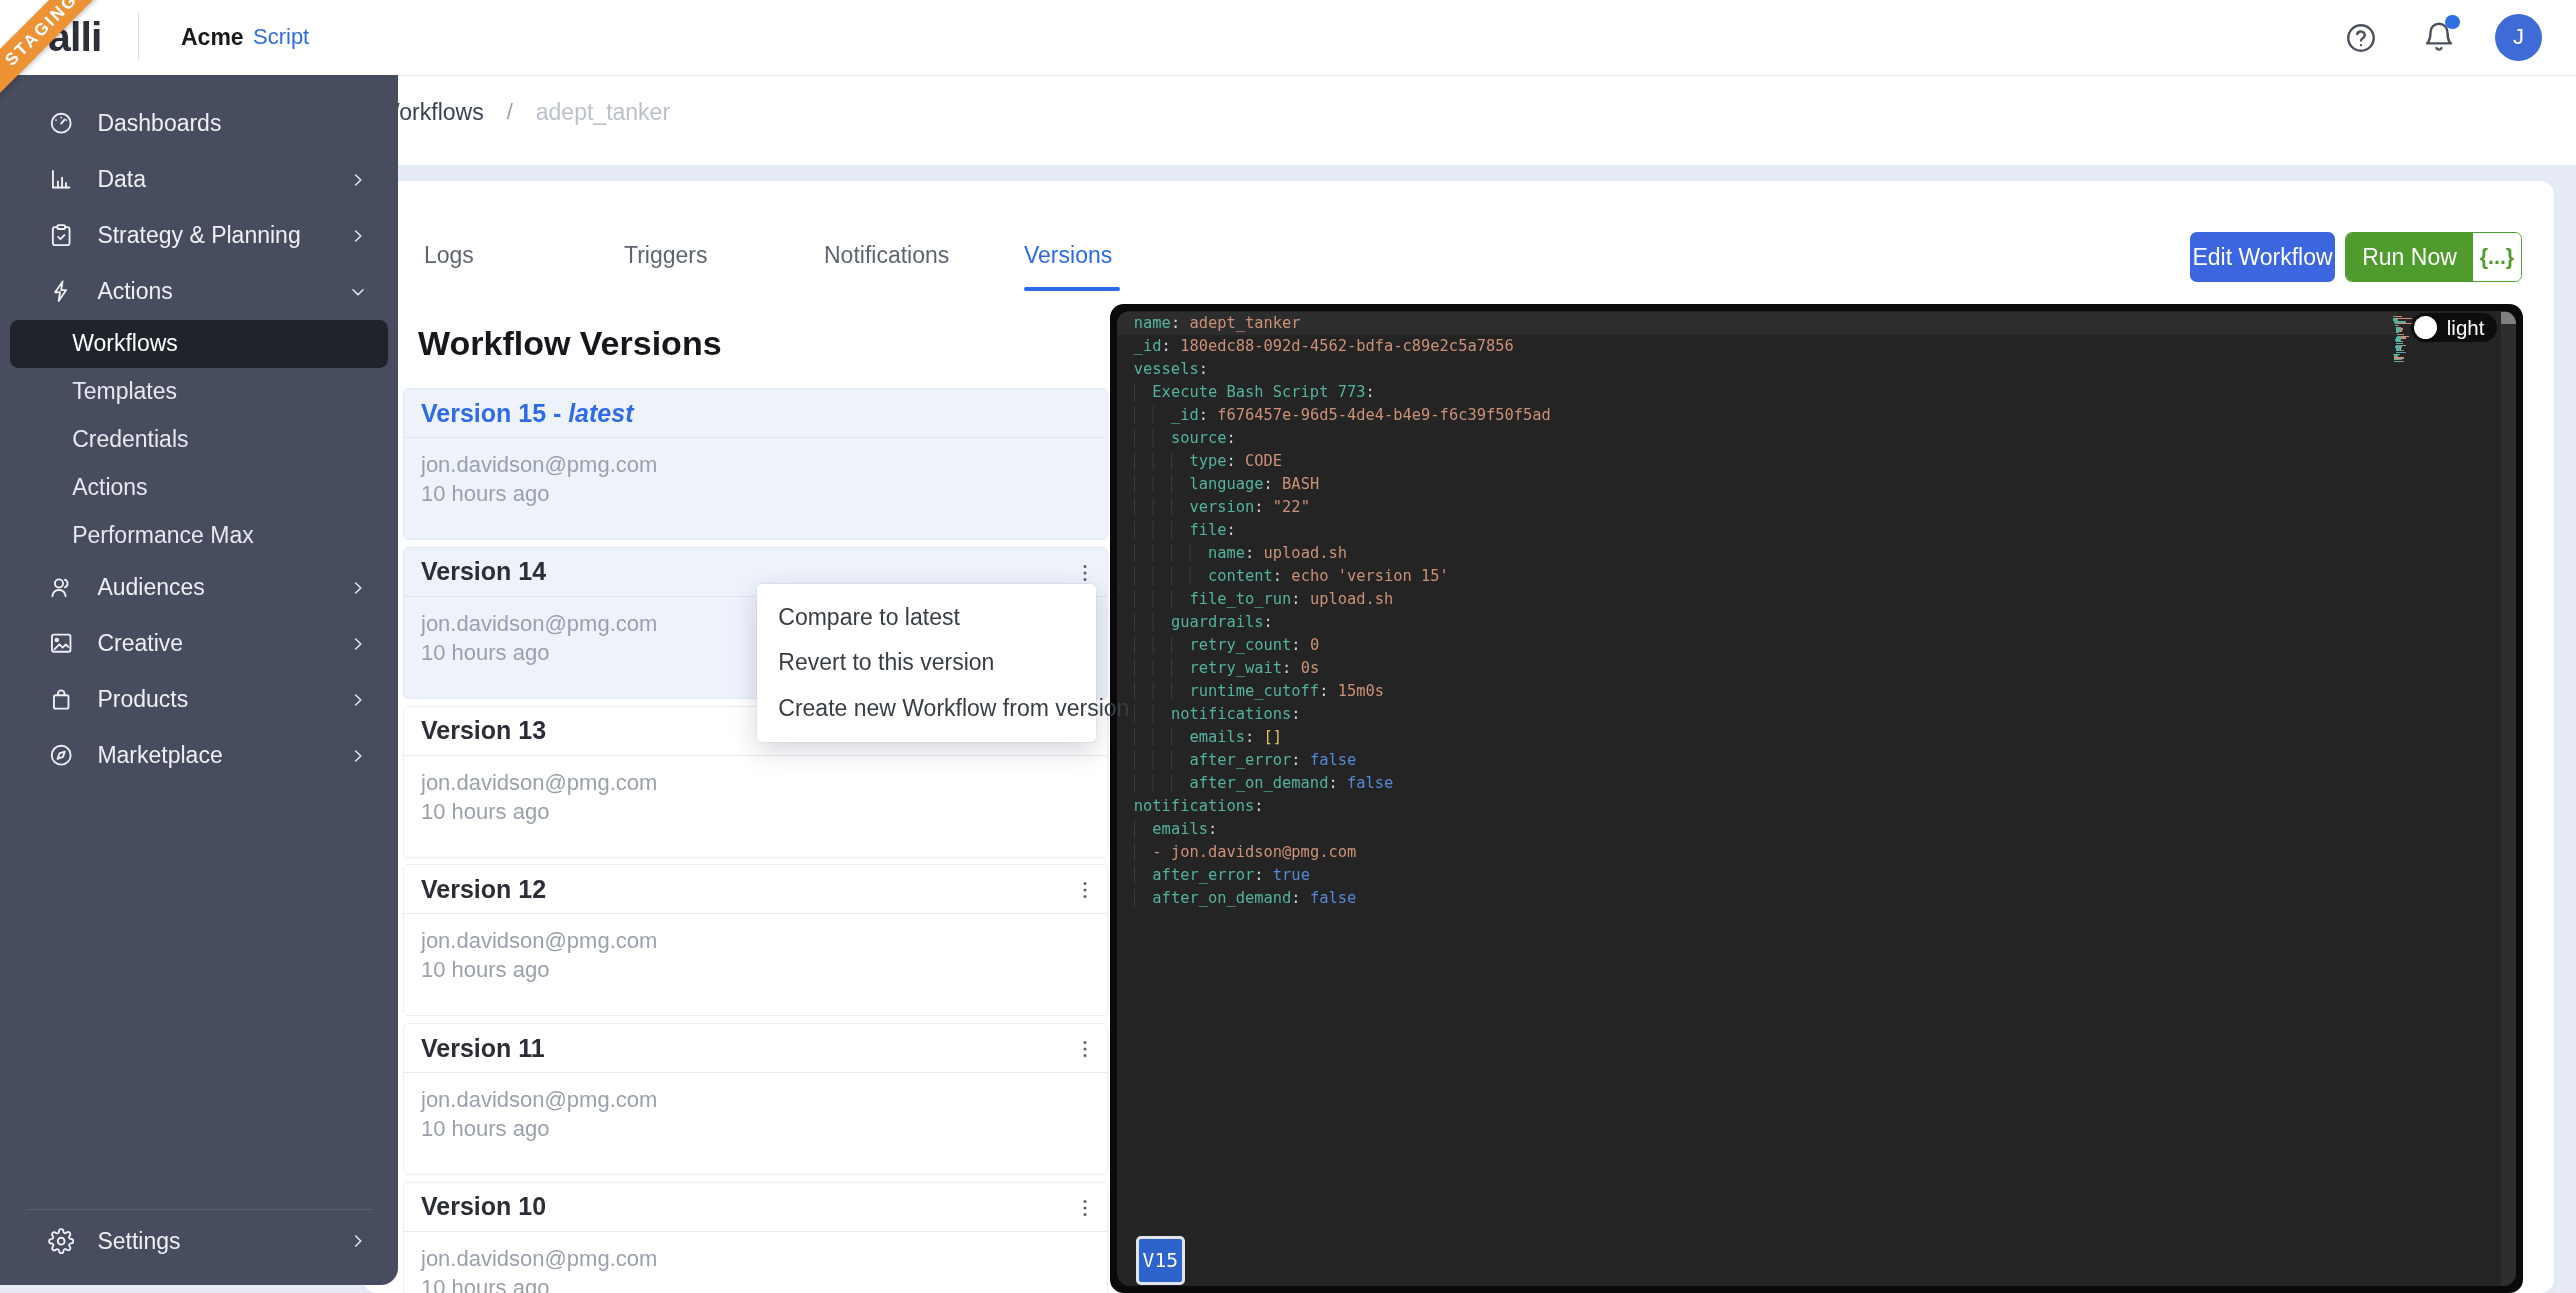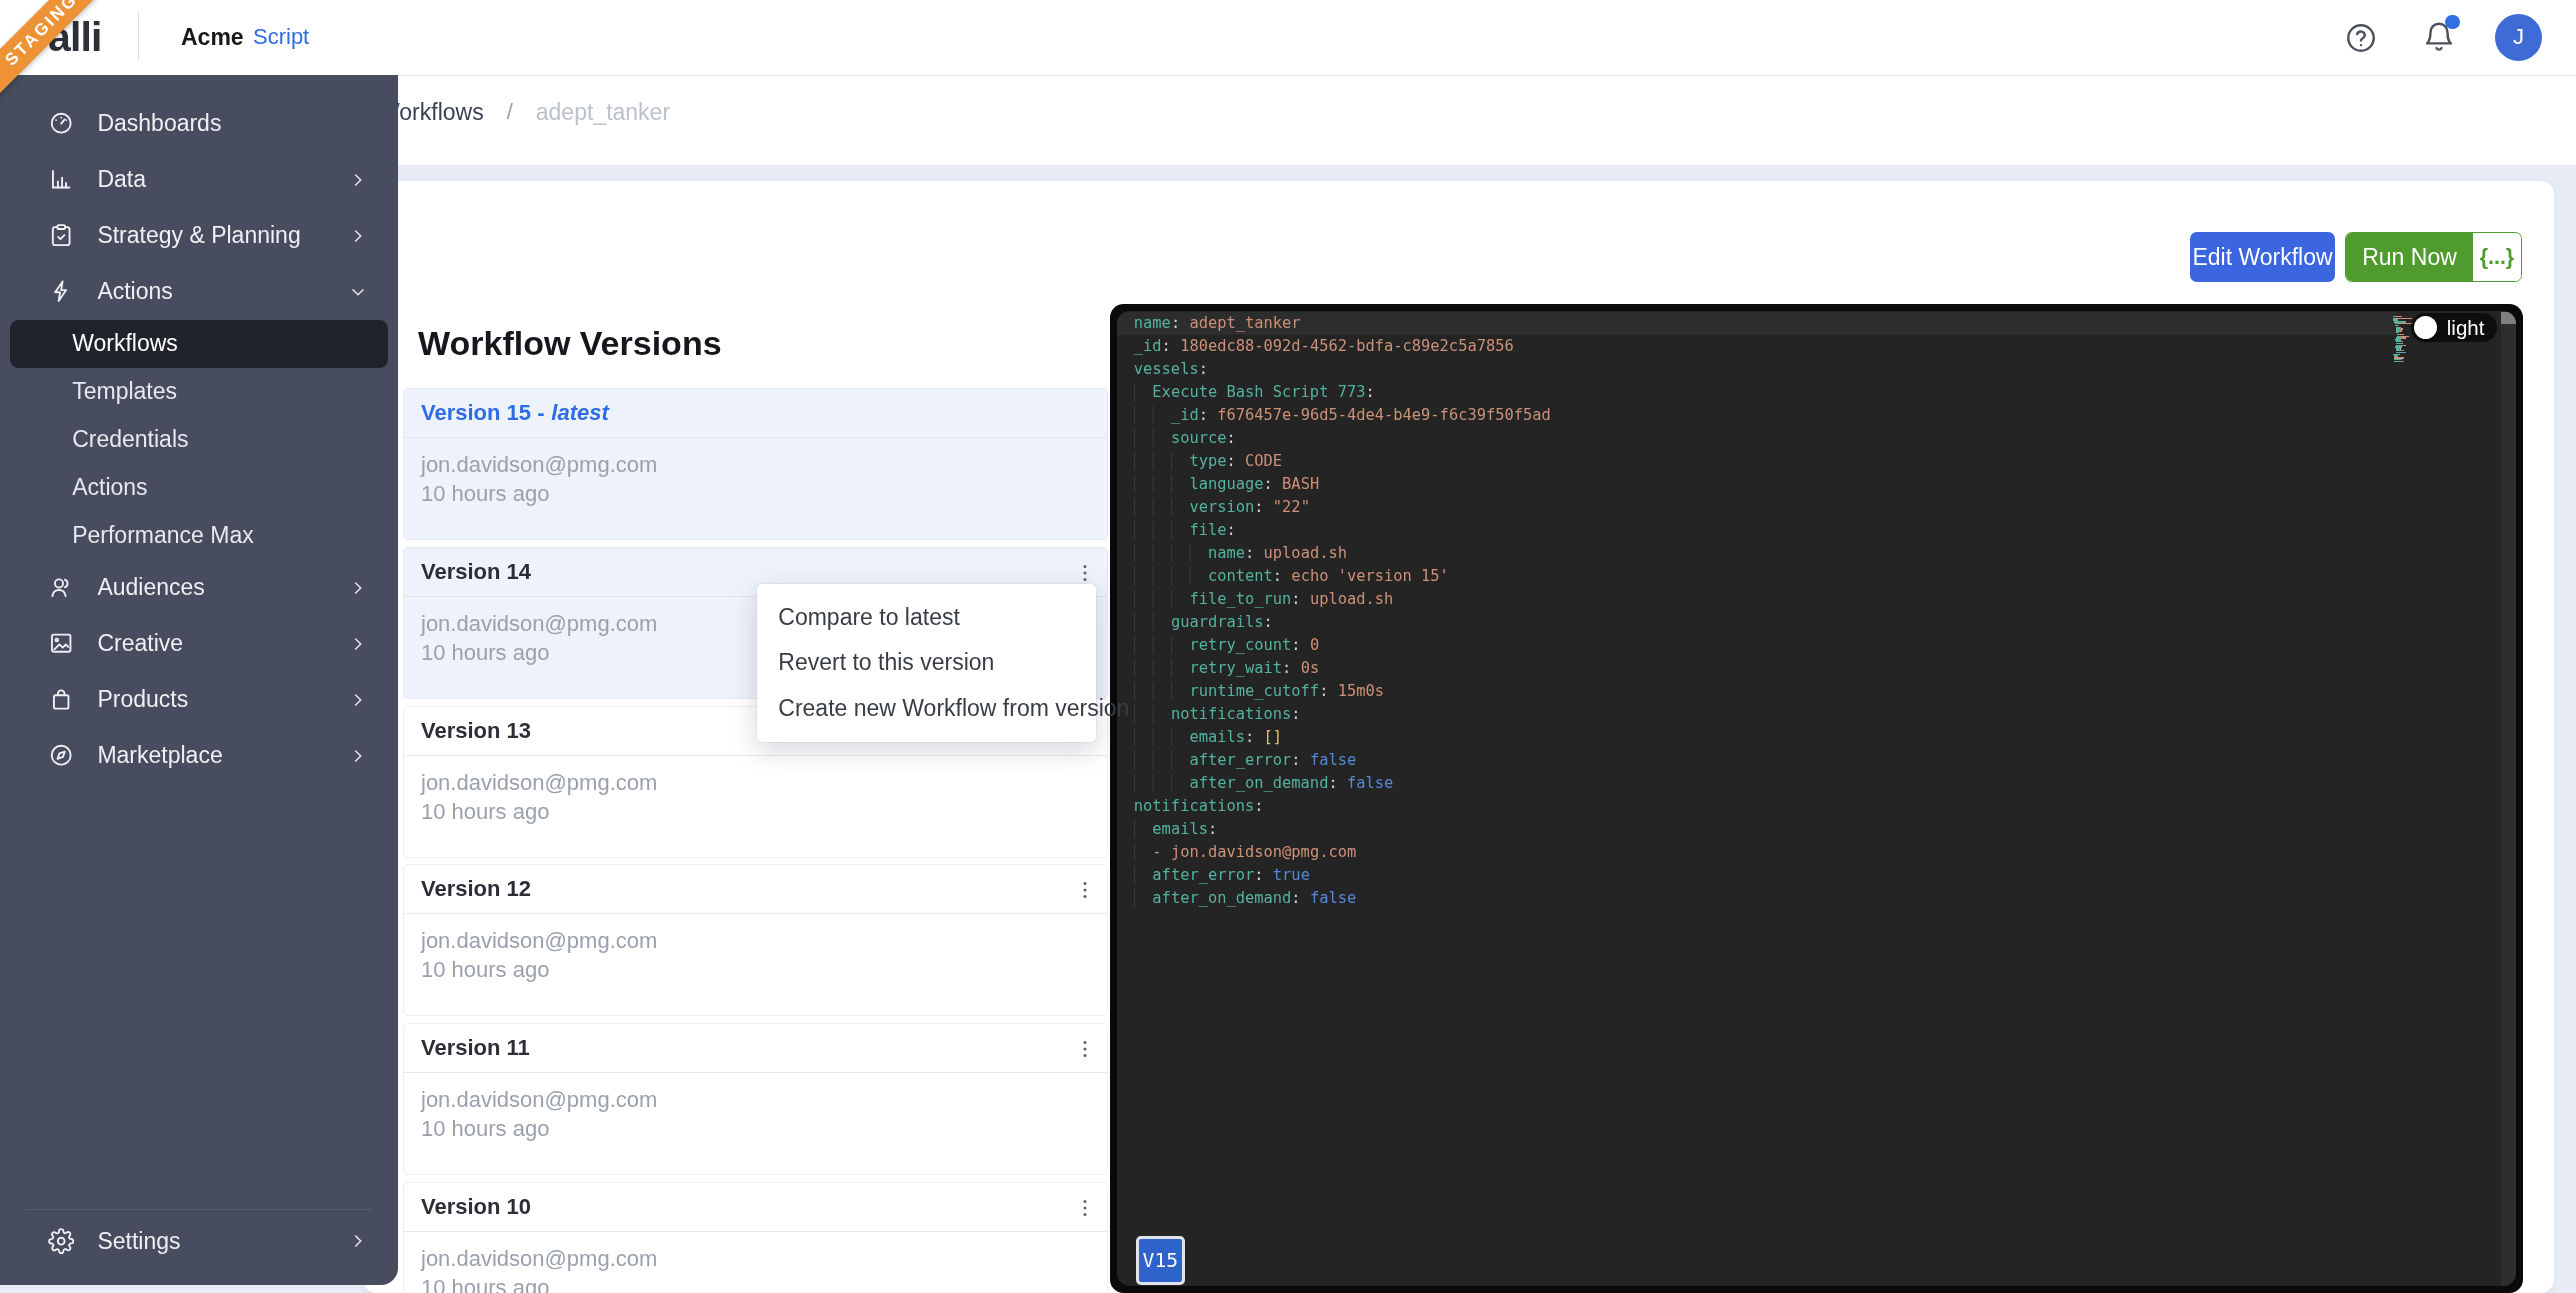--- a/index.html
+++ b/index.html
@@ -49,21 +49,21 @@
   .btn-edit{position:absolute;left:1827px;top:51px;width:145px;height:50px;background:#3c66df;border:none;color:#fff;border-radius:6.8px;font-size:23px;font-family:"Liberation Sans",sans-serif;display:flex;align-items:center;justify-content:center;cursor:pointer}
   .btn-run{position:absolute;left:1982px;top:51px;width:177px;height:50px;border:1.7px solid #4f9b2d;border-radius:6.8px;display:flex;overflow:hidden;cursor:pointer}
   .run-main{flex:1;background:#4f9b2d;color:#fff;font-size:23px;display:flex;align-items:center;justify-content:center}
   .run-json{width:48px;background:#fff;color:#4f9b2d;font-size:21.3px;font-weight:600;display:flex;align-items:center;justify-content:center}
   .heading{position:absolute;left:55px;top:143px;font-size:34px;font-weight:700;color:#15171c}
 
   
   .vlist{position:absolute;left:40px;top:207px;width:705px}
   .vcard{position:relative;height:152px;background:#fff;border:0.9px solid #ededf2;border-radius:5.1px;margin-bottom:6.8px;overflow:hidden;cursor:pointer}
   .vcard.tint{background:#edf2fb;border-color:#e3e9f6}
-  .vtitle{height:49px;display:flex;align-items:center;padding:0 17px;font-size:22px;font-weight:600;color:#2b2e36;border-bottom:0.9px solid #e9eaee}
+  .vtitle{height:49px;display:flex;align-items:center;padding:0 17px;font-size:25px;font-weight:600;color:#2b2e36;border-bottom:0.9px solid #e9eaee}
   .tint .vtitle{border-bottom-color:#dde5f3}
   .vcard.sel .vtitle{color:#2e6be6}
   .vtitle em{font-style:italic;margin-left:6.8px}
   .vmeta{padding:12px 17px;font-size:22px;color:#9aa0ac;line-height:29px}
   .kebab{position:absolute;right:10.2px;top:12.8px;width:24px;height:24px;color:#5a6068;cursor:pointer}
   .kebab svg{width:24px;height:24px}
 
   
   .menu{position:absolute;left:394px;top:403px;width:339px;background:#fff;border-radius:5.1px;padding:10.2px 0;box-shadow:0 8.5px 27px rgba(25,32,60,.18),0 0 0 0.9px rgba(20,25,50,.04);z-index:30}
   .menu-item{padding:9.4px 21.3px;font-size:23px;color:#383d45;cursor:pointer;white-space:nowrap}
@@ -253,20 +253,26 @@
       <span>STAGING</span>
     </div>
 
   <div class="crumbbar">
     <span class="crumb-a">Workflows</span>
     <span class="crumb-sep">/</span>
     <span class="crumb-b">adept_tanker</span>
   </div>
 
   <main class="card">
+    <div id="tabs" class="tabs">
+        <div class="tab">Logs</div>
+        <div class="tab">Triggers</div>
+        <div class="tab">Notifications</div>
+        <div class="tab active">Versions</div>
+      </div>
 
     <button class="btn-edit">Edit Workflow</button>
     <div class="btn-run">
       <div class="run-main">Run Now</div>
       <div class="run-json">{...}</div>
     </div>
 
     <h1 class="heading">Workflow Versions</h1>
 
     <div id="vlist" class="vlist">

